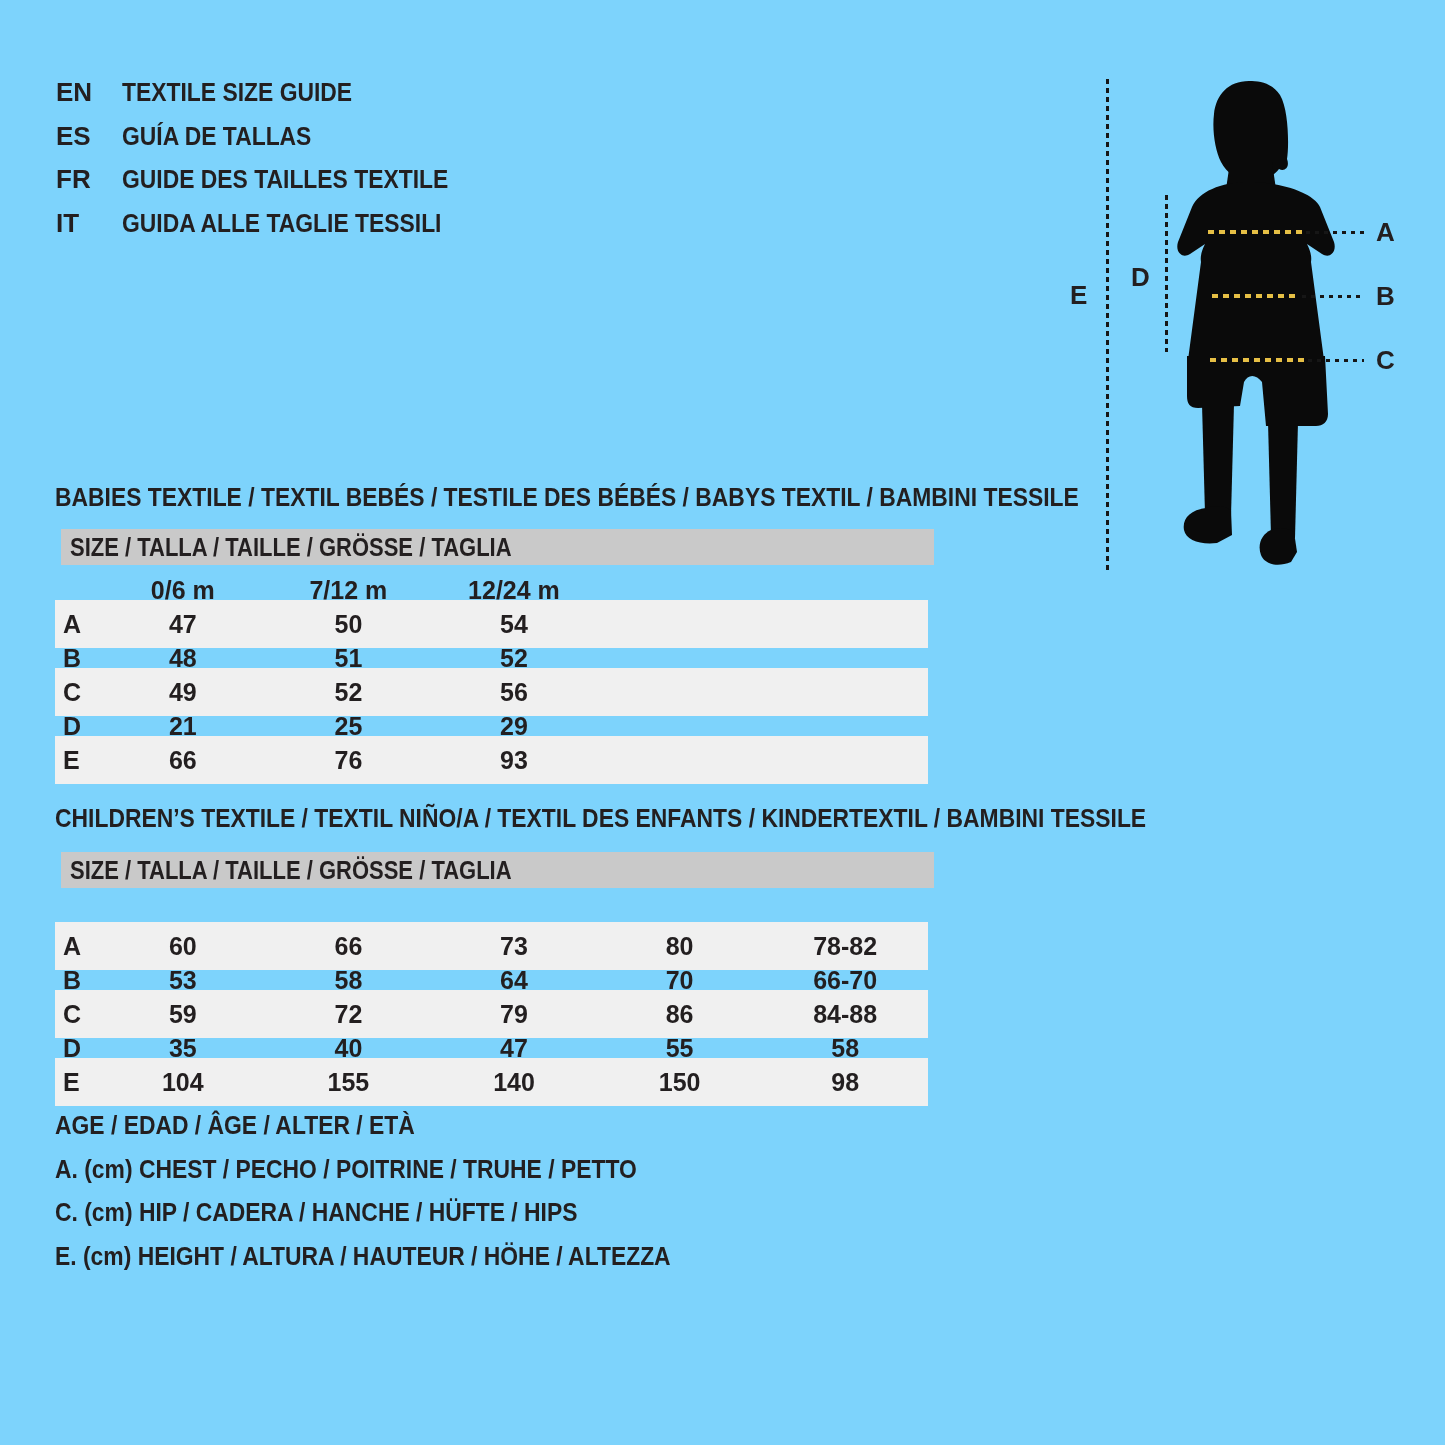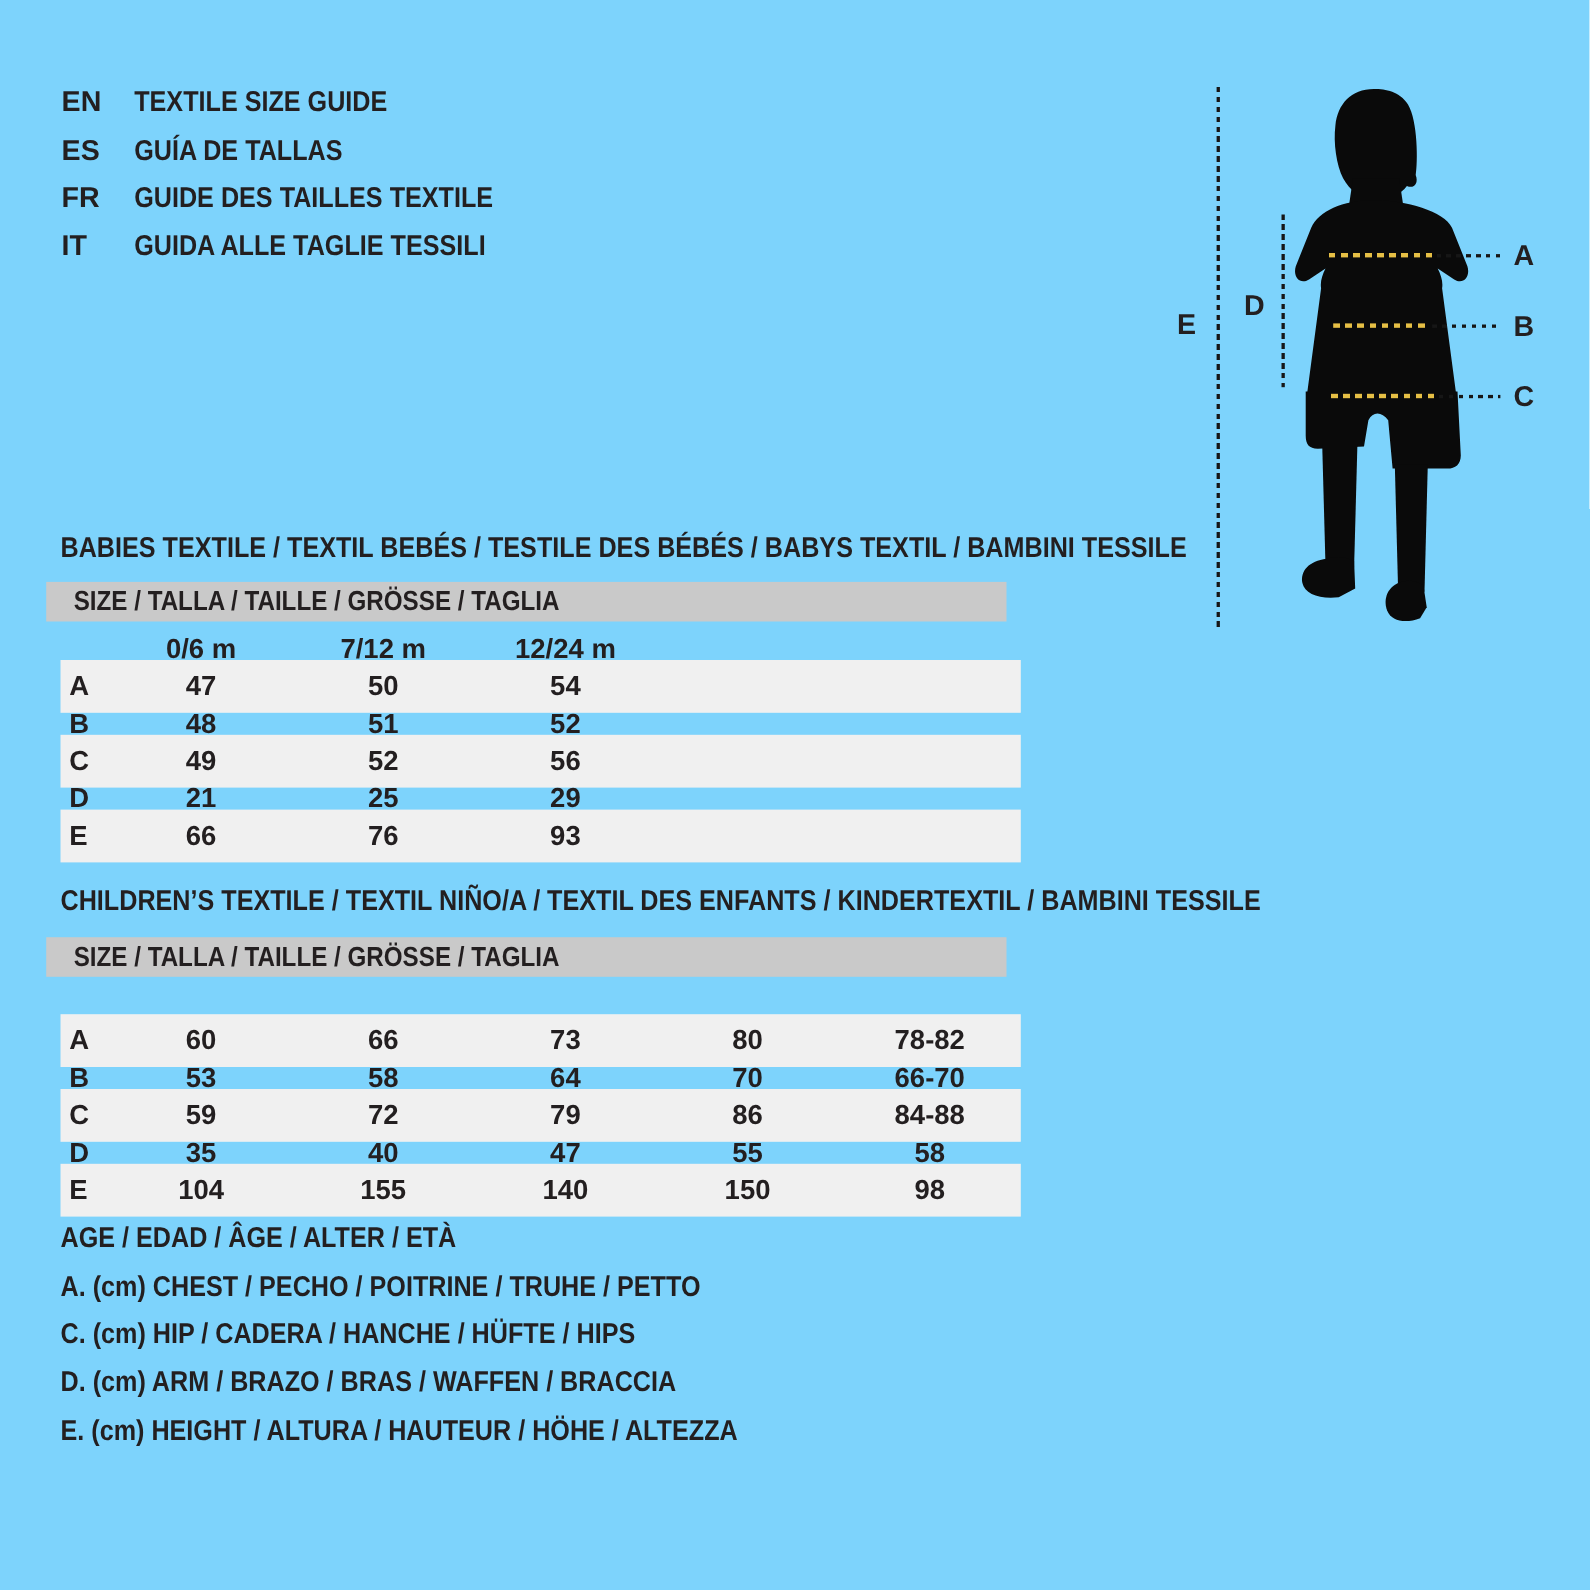--- a/index.html
+++ b/index.html
@@ -24,21 +24,21 @@
   .lang-title{font-size:26px;}
   
   .vdots{position:absolute;width:3px;background-image:repeating-linear-gradient(to bottom,#161616 0 5px,transparent 5px 9px);}
   .hdots{position:absolute;height:3px;background-image:repeating-linear-gradient(to right,#161616 0 4px,transparent 4px 9px);}
   .hyellow{position:absolute;height:4px;background-image:repeating-linear-gradient(to right,var(--measure-yellow) 0 6px,transparent 6px 11px);}
   .fig-label{position:absolute;font-size:26px;line-height:26px;}
   .sil{position:absolute;left:1172px;top:78px;}
   
   .sec-head{position:absolute;left:55px;height:34px;display:flex;align-items:center;font-size:26px;}
   
-  .size-bar{position:absolute;left:42px;width:873px;height:36px;background:var(--header-bar);display:flex;align-items:center;padding-left:25px;box-sizing:border-box;font-size:25px;}
+  .size-bar{position:absolute;left:61px;width:873px;height:36px;background:var(--header-bar);display:flex;align-items:center;padding-left:9px;box-sizing:border-box;font-size:25px;}
   .t-row{position:absolute;left:55px;width:873px;height:48px;display:grid;grid-template-columns:45px repeat(5,1fr);align-items:center;}
   .t-row.stripe{background:var(--row-stripe);}
   .t-row .lbl{padding-left:8px;text-align:left;font-size:25px;}
   .t-row .val{text-align:center;font-size:25px;}
   
   .legend{position:absolute;left:55px;top:1104px;}
   .legend-line{height:43.6px;display:flex;align-items:center;font-size:26px;}
 </style>
 </head>
 <body>
@@ -208,20 +208,17 @@
     <div class="legend-line">
         <span class="cond">AGE / EDAD / ÂGE / ALTER / ETÀ</span>
       </div>
     <div class="legend-line">
         <span class="cond">A. (cm) CHEST / PECHO / POITRINE / TRUHE / PETTO</span>
       </div>
     <div class="legend-line">
         <span class="cond">C. (cm) HIP / CADERA / HANCHE / HÜFTE / HIPS</span>
       </div>
     <div class="legend-line">
-        <span class="cond">D. (cm) ARM / BRAZO / BRAS / WAFFEN / BRACCIA</span>
-      </div>
-    <div class="legend-line">
         <span class="cond">E. (cm) HEIGHT / ALTURA / HAUTEUR / HÖHE / ALTEZZA</span>
       </div>
   </div>
 
 </div>
 
 </body></html>

